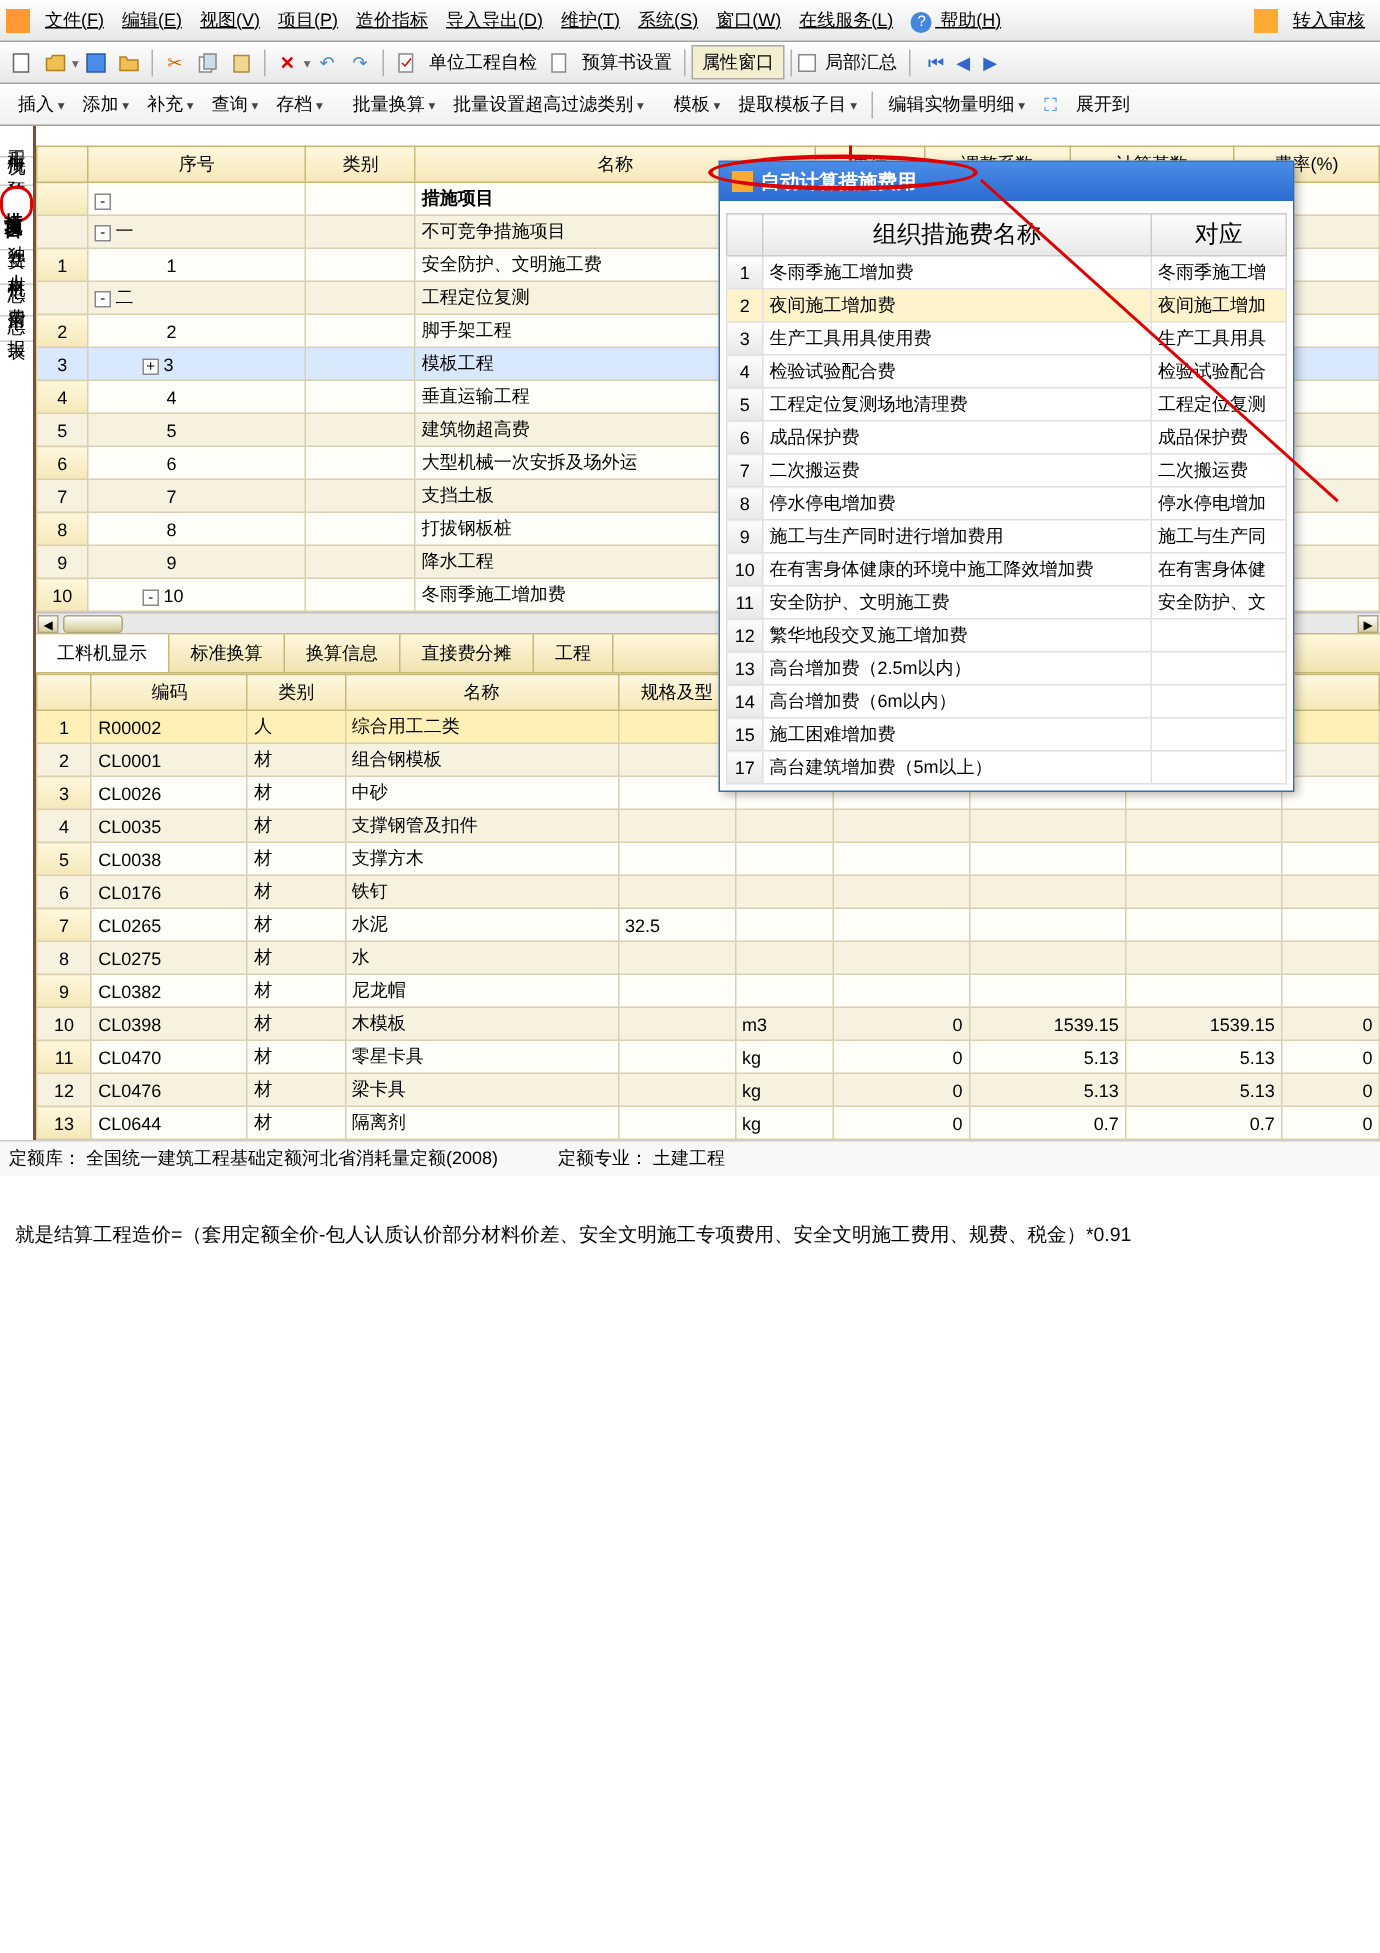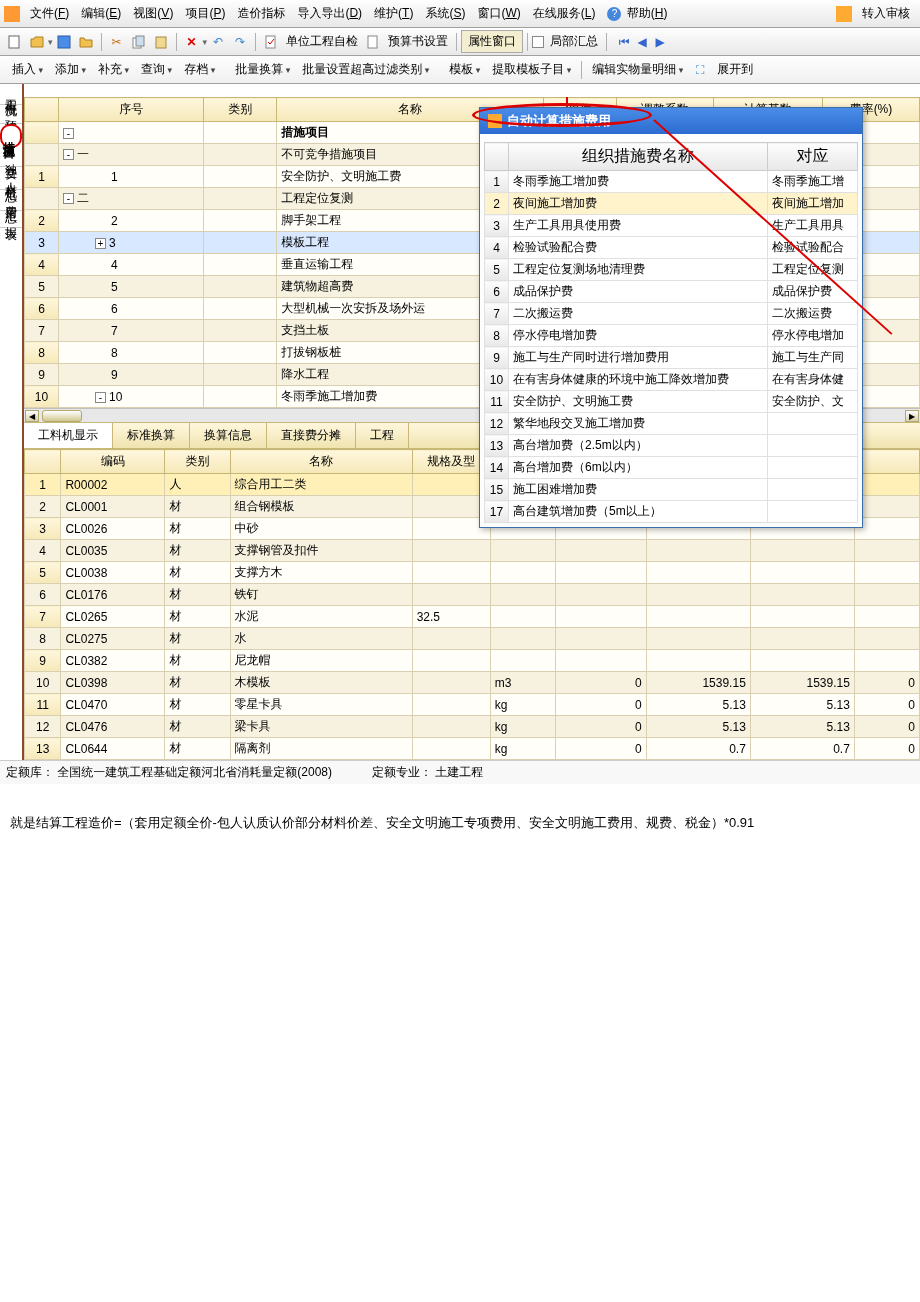--- a/index.html
+++ b/index.html
@@ -1,20 +1,20 @@
 <!DOCTYPE html>
 <html><head>
 <meta charset="utf-8">
 <style>
 * { box-sizing: border-box; margin: 0; padding: 0; }
 body { font-family: "SimSun", "Microsoft YaHei", sans-serif; font-size: 12px; background: #fff; width: 920px; }
 .app { background: #fff; }
 
 
-.menubar { display: flex; align-items: center; background: linear-gradient(#fefefe, #e8e8e8); border-bottom: 1px solid #a0a0a0; padding: 3px 4px; }
+.menubar { display: flex; align-items: center; background: linear-gradient(#fefefe, #e8e8e8); border-bottom: 1px solid #a0a0a0; padding: 3px 4px; text-decoration: underline; }
 .menu-icon { width: 16px; height: 16px; background: #ff9933; margin-right: 4px; display: inline-block; }
 .menu-item { padding: 2px 6px; cursor: pointer; white-space: nowrap; }
 .menu-item u { text-decoration: underline; }
 .help-icon { width: 14px; height: 14px; border-radius: 50%; background: #4488dd; color: #fff; display: inline-flex; align-items: center; justify-content: center; font-size: 10px; margin-right: 2px; }
 .menu-right { margin-left: auto; display: flex; align-items: center; }
 
 
 .toolbar { display: flex; align-items: center; background: linear-gradient(#fefefe, #e8e8e8); border-bottom: 1px solid #a0a0a0; padding: 2px 4px; }
 .tb-btn { width: 18px; height: 18px; margin: 0 2px; display: inline-flex; align-items: center; justify-content: center; cursor: pointer; }
 .tb-sep { width: 1px; height: 18px; background: #b0b0b0; margin: 0 4px; }

